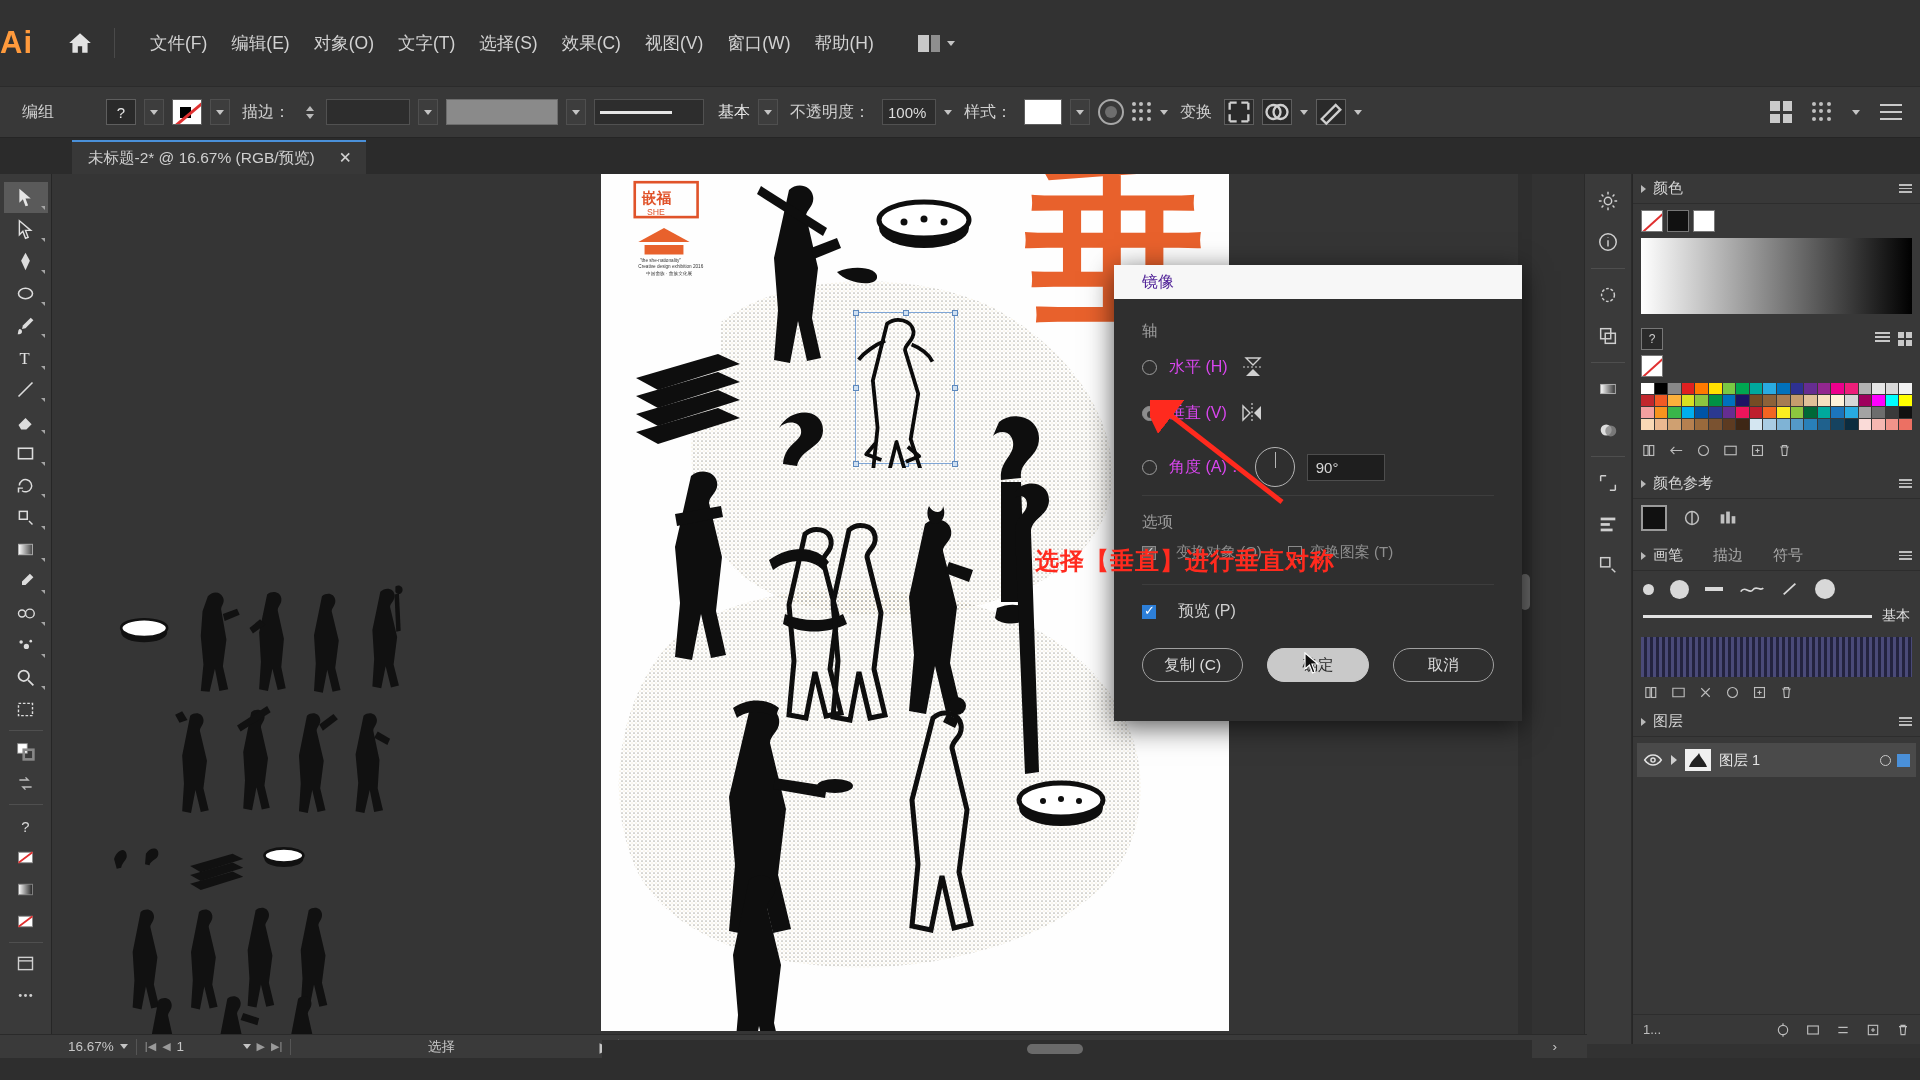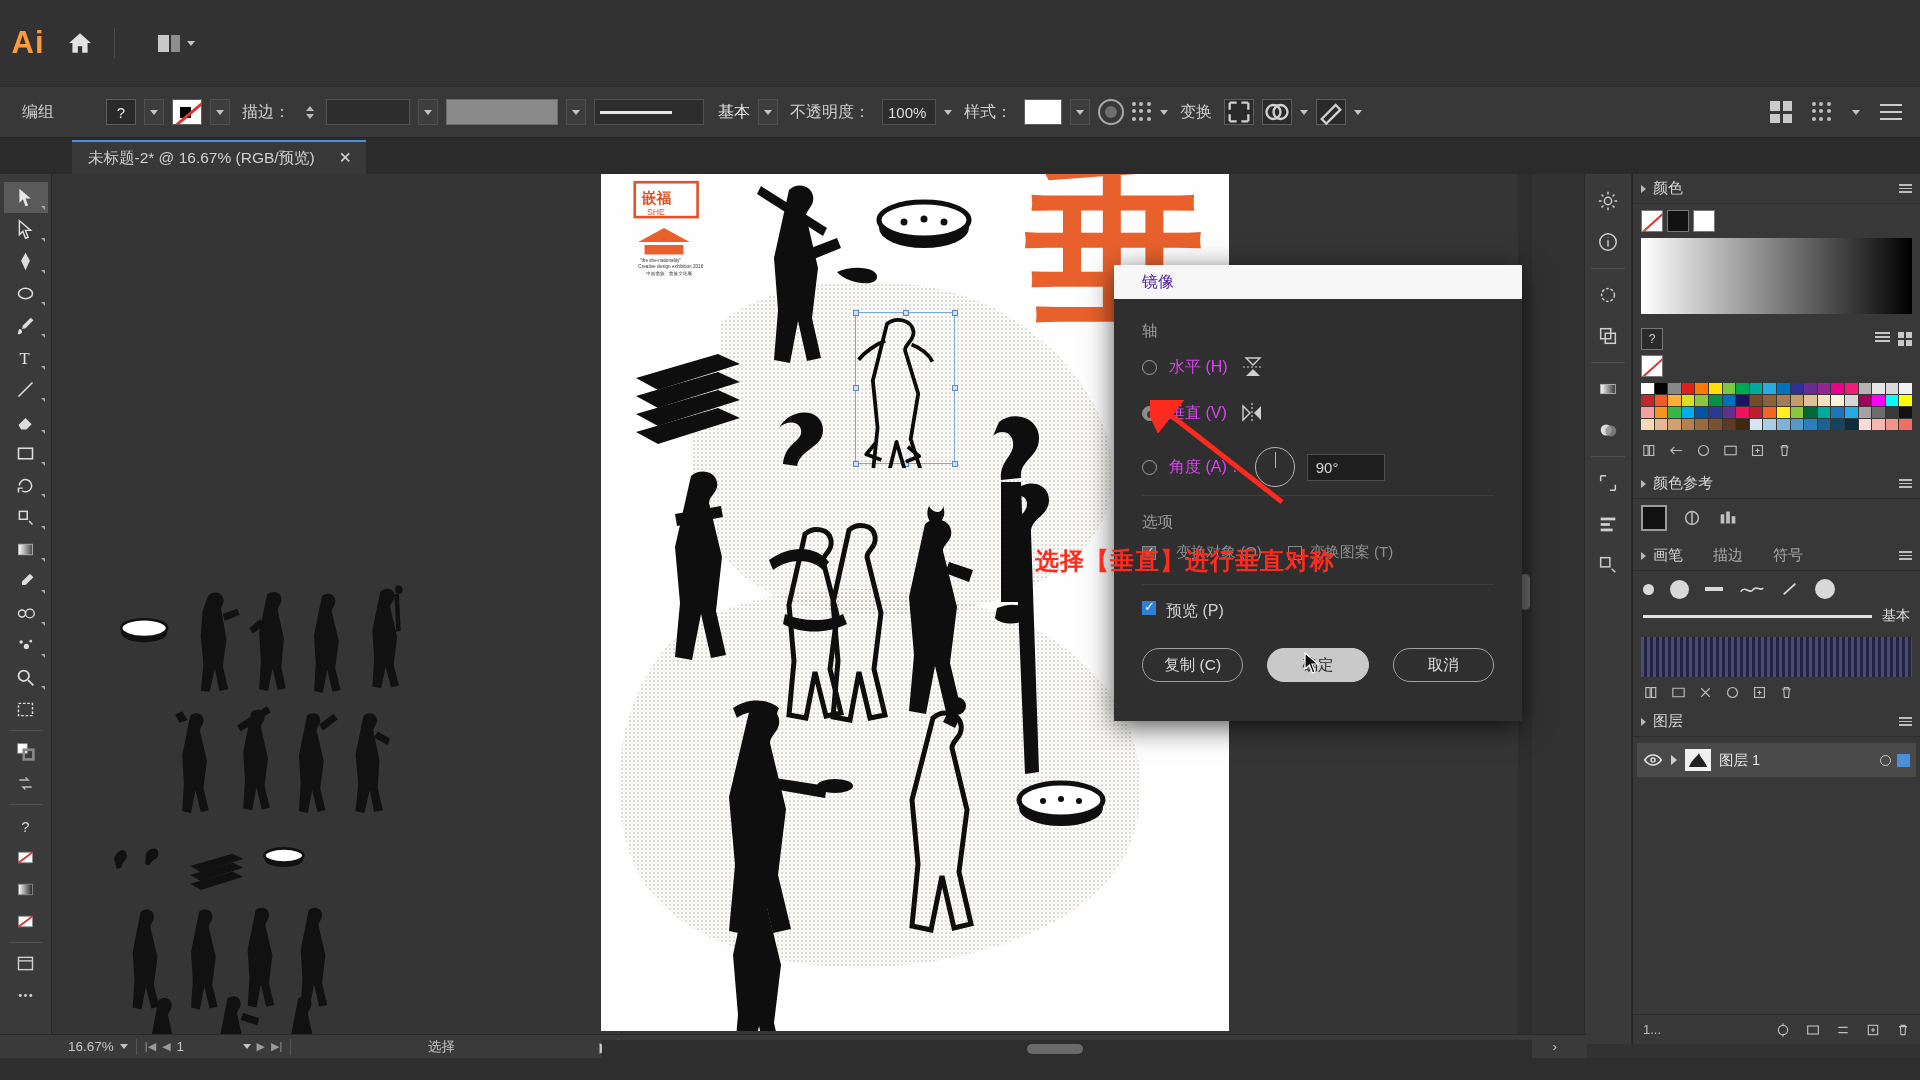--- a/index.html
+++ b/index.html
@@ -3,21 +3,21 @@
 <meta charset="utf-8">
 <style>
   * { box-sizing: border-box; margin:0; padding:0; }
   html,body { width:1920px; height:1080px; overflow:hidden;
     background:#323232; font-family:"Liberation Sans","DejaVu Sans",sans-serif; }
   body { position:relative; }
 
   
   #menubar { position:absolute; left:0; top:0; width:1920px; height:86px;
     background:#323232; display:flex; align-items:center; }
-  .ai-logo { width:56px; text-align:center; color:#ff9a3c; font-size:31px;
+  .ai-logo { width:56px; text-align:left; color:#ff9a3c; font-size:31px;
     font-weight:bold; letter-spacing:1px; }
   .home-btn { width:48px; display:flex; align-items:center; justify-content:center; }
   .home-btn svg { width:26px; height:26px; }
   .menu-sep { width:1px; height:30px; background:#4a4a4a; margin:0 10px; }
   .menu-items { display:flex; align-items:center; gap:2px; margin-left:14px; }
   .menu-item { color:#d2d2d2; font-size:17.5px; padding:6px 11px; white-space:nowrap; }
   .arrange-box { display:flex; align-items:center; gap:5px; margin-left:24px;
     padding:5px 9px; }
   .arrange-icon { width:24px; height:17px; display:flex; gap:2px; }
   .arrange-icon i { display:block; background:#c8c8c8; }
@@ -233,20 +233,31 @@
 <body>
 
 <div id="menubar">
   <div class="ai-logo">Ai</div>
   <div class="home-btn">
     <svg viewBox="0 0 24 24" fill="#e2e2e2">
         <path d="M12 3L2 12h3v9h5v-6h4v6h5v-9h3z"></path>
       </svg>
   </div>
   <div class="menu-sep"></div>
+  <div class="menu-items">
+    <div class="menu-item">文件(F)</div>
+    <div class="menu-item">编辑(E)</div>
+    <div class="menu-item">对象(O)</div>
+    <div class="menu-item">文字(T)</div>
+    <div class="menu-item">选择(S)</div>
+    <div class="menu-item">效果(C)</div>
+    <div class="menu-item">视图(V)</div>
+    <div class="menu-item">窗口(W)</div>
+    <div class="menu-item">帮助(H)</div>
+  </div>
   <div class="arrange-box">
     <div class="arrange-icon">
         <i></i>
         <i></i>
       </div>
     <div class="caret"></div>
   </div>
 </div>
 
 <div id="controlbar">
@@ -1103,21 +1114,21 @@
         <div class="opt-lbl">变换对象 (O)</div>
       </div>
       <div style="display:flex;align-items:center;gap:8px">
         <div class="cbx off"></div>
         <div class="opt-lbl">变换图案 (T)</div>
       </div>
     </div>
 
     <div class="dlg-div" style="margin:22px 0 16px"></div>
 
-    <div style="display:flex;align-items:flex-start;gap:10px">
+    <div style="display:flex;align-items:center;gap:22px">
       <div class="cbx blue"></div>
       <div class="prev-lbl">预览 (P)</div>
     </div>
 
     <div class="btn-row">
       <div class="dbtn">复制 (C)</div>
       <div class="dbtn primary">确定</div>
       <div class="dbtn">取消</div>
     </div>
   </div>

